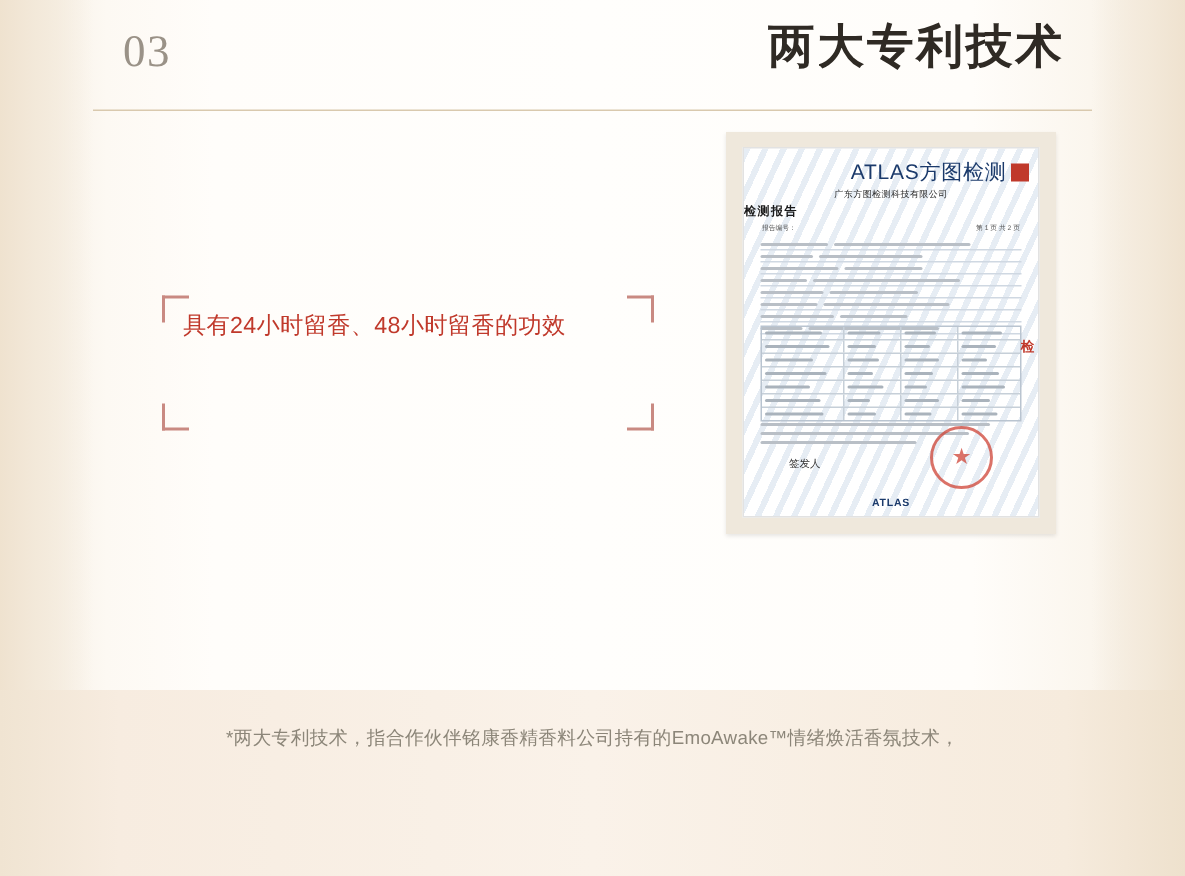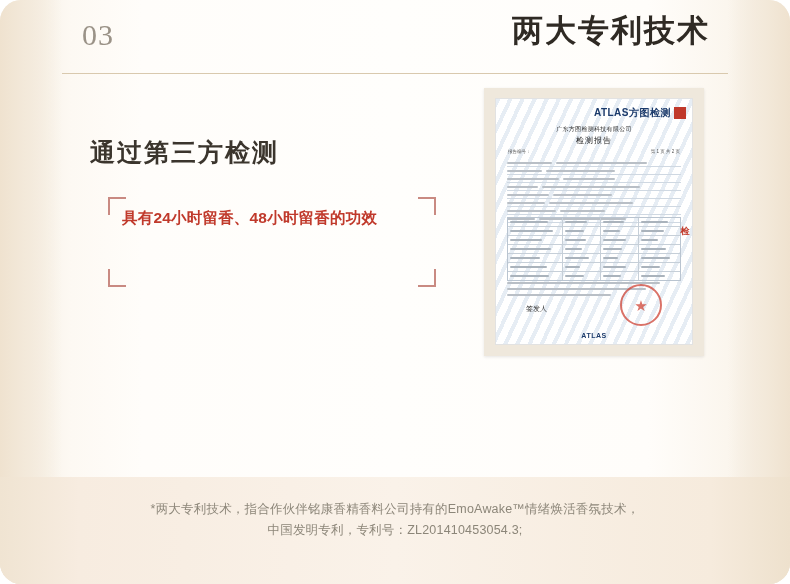--- a/index.html
+++ b/index.html
@@ -12,21 +12,20 @@
     font-family: "Liberation Sans", sans-serif;
     background: #ffffff;
     overflow: hidden;
   }
   .page {
     position: relative;
     width: 790px;
     height: 584px;
     background: linear-gradient(to right, #f4ece0 0%, #f7f1e7 4%, #fdf9f3 9%, #fffdfa 18%, #fffefc 50%, #fffdfa 82%, #fbf6ee 92%, #f3ebdf 100%);
     overflow: hidden;
-    border-radius: 21px;
   }
   
   .edge {
     position: absolute;
     top: 0;
     bottom: 0;
     width: 62px;
     pointer-events: none;
   }
   .edge.left {
@@ -133,21 +132,21 @@
   }
   .quote-line {
     font-size: 14.5px;
     line-height: 25px;
     color: #3a332c;
     letter-spacing: 0.4px;
     white-space: nowrap;
   }
   .quote-line.highlight {
     color: #c0392b;
-    font-weight: bold;
+    font-weight: normal;
     font-size: 15.5px;
     letter-spacing: 0.2px;
   }
 
   
   .cert-wrap {
     position: absolute;
     left: 484px;
     top: 14px;
     width: 220px;
@@ -168,22 +167,22 @@
     overflow: hidden;
   }
   .cert-logo-bar {
     position: absolute;
     right: 6px;
     top: 7px;
     display: flex;
     align-items: center;
   }
   .cert-logo-text {
-    font-size: 10px;
-    font-weight: bold;
+    font-size: 14px;
+    font-weight: normal;
     color: #1b3a6b;
     letter-spacing: 0.5px;
   }
   .cert-logo-mark {
     width: 12px;
     height: 12px;
     background: #c0392b;
     margin-left: 3px;
   }
   .cert-company {
@@ -194,23 +193,23 @@
     text-align: center;
     font-size: 6px;
     color: #2a2a2a;
     letter-spacing: 0.3px;
   }
   .cert-title {
     position: absolute;
     left: 0;
     right: 0;
     top: 36px;
-    text-align: center;
+    text-align: left;
     font-size: 8px;
-    font-weight: normal;
+    font-weight: bold;
     color: #1a1a1a;
     letter-spacing: 1px;
   }
   .cert-meta {
     position: absolute;
     left: 12px;
     top: 50px;
     font-size: 4.5px;
     color: #555;
   }
@@ -327,21 +326,21 @@
     font-weight: bold;
     letter-spacing: 0.5px;
   }
 
   
   .footer {
     position: absolute;
     left: 0;
     right: 0;
     bottom: 0;
-    height: 107px;
+    height: 124px;
     background: linear-gradient(to right, #f0e4d2 0%, #f7ece0 10%, #faf2e9 50%, #f6ebdd 90%, #eee1cd 100%);
     margin-top: 17px;
   }
   .footer-inner {
     position: absolute;
     left: 0;
     right: 0;
     top: 22px;
     text-align: center;
   }
@@ -361,21 +360,20 @@
   <div class="edge right"></div>
 
   <div class="header">
     <div class="section-number">03</div>
     <div class="header-title">两大专利技术</div>
     <div class="header-rule"></div>
   </div>
 
   <div class="body-area">
 
-    <div class="subtitle">通过第三方检测</div>
 
     <div class="quote-box">
       <div class="quote-corner tl"></div>
       <div class="quote-corner tr"></div>
       <div class="quote-corner bl"></div>
       <div class="quote-corner br"></div>
       <div class="quote-lines">
         <div class="quote-line highlight">具有24小时留香、48小时留香的功效</div>
       </div>
     </div>
@@ -546,17 +544,16 @@
 
         <div class="cert-bottom-logo">ATLAS</div>
       </div>
     </div>
 
   </div>
 
   <div class="footer">
     <div class="footer-inner">
       <div class="footer-line">*两大专利技术，指合作伙伴铭康香精香料公司持有的EmoAwake™情绪焕活香氛技术，</div>
-      <div class="footer-line">中国发明专利，专利号：ZL201410453054.3;</div>
     </div>
   </div>
 
 </div>
 
 </body></html>

